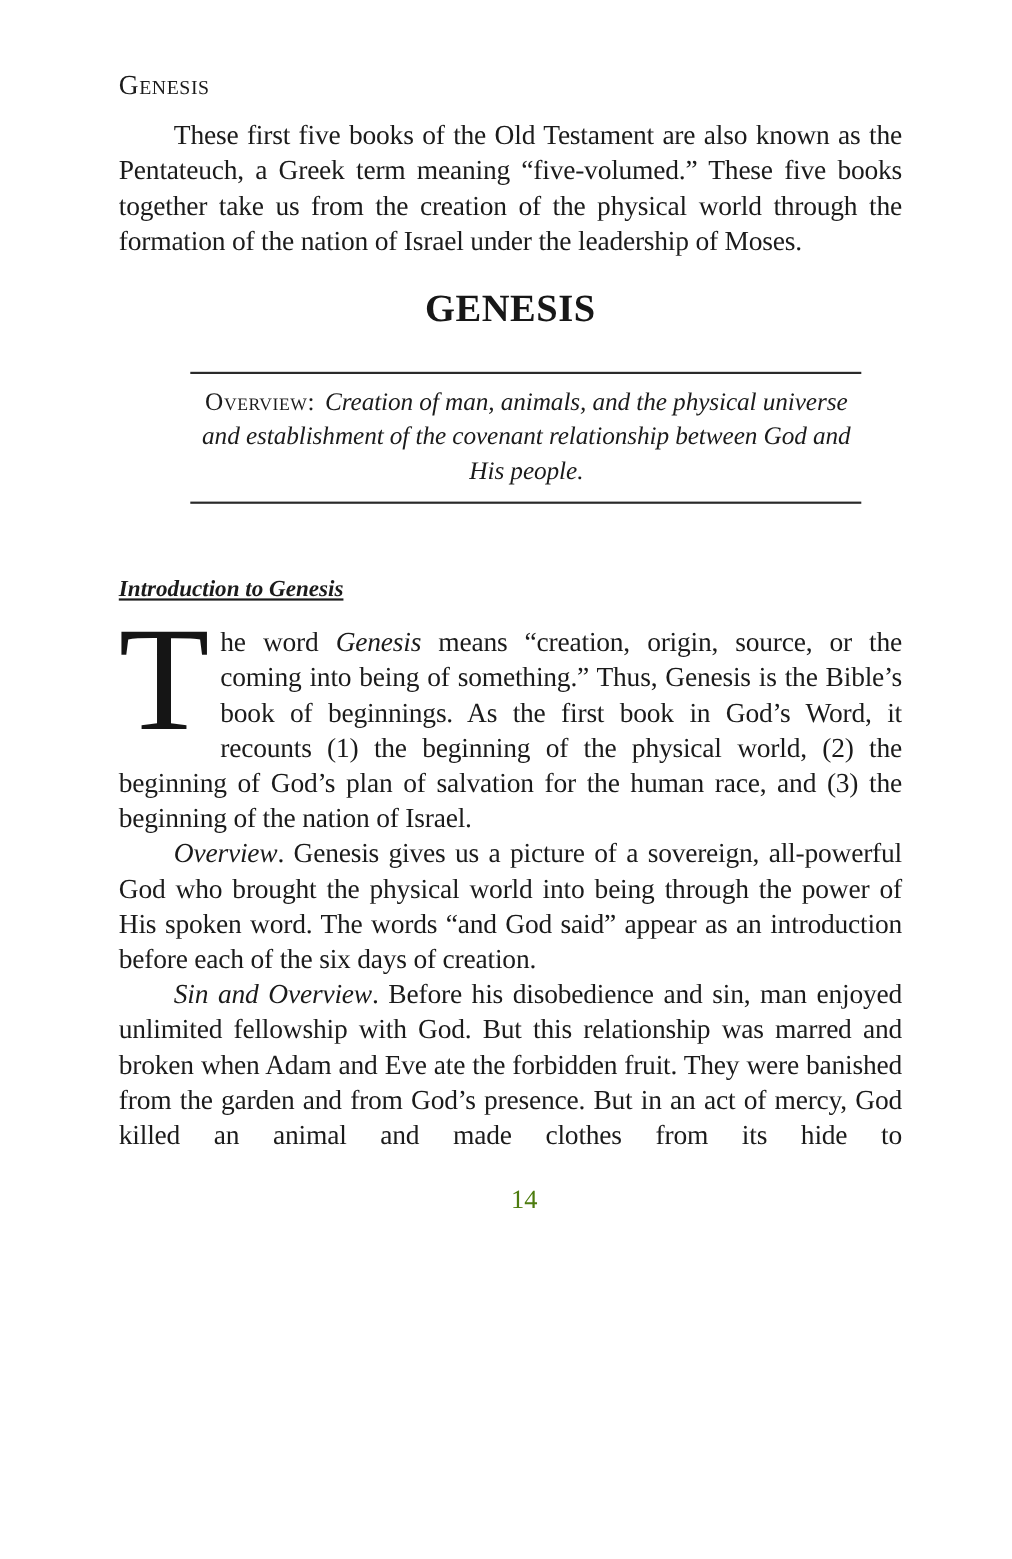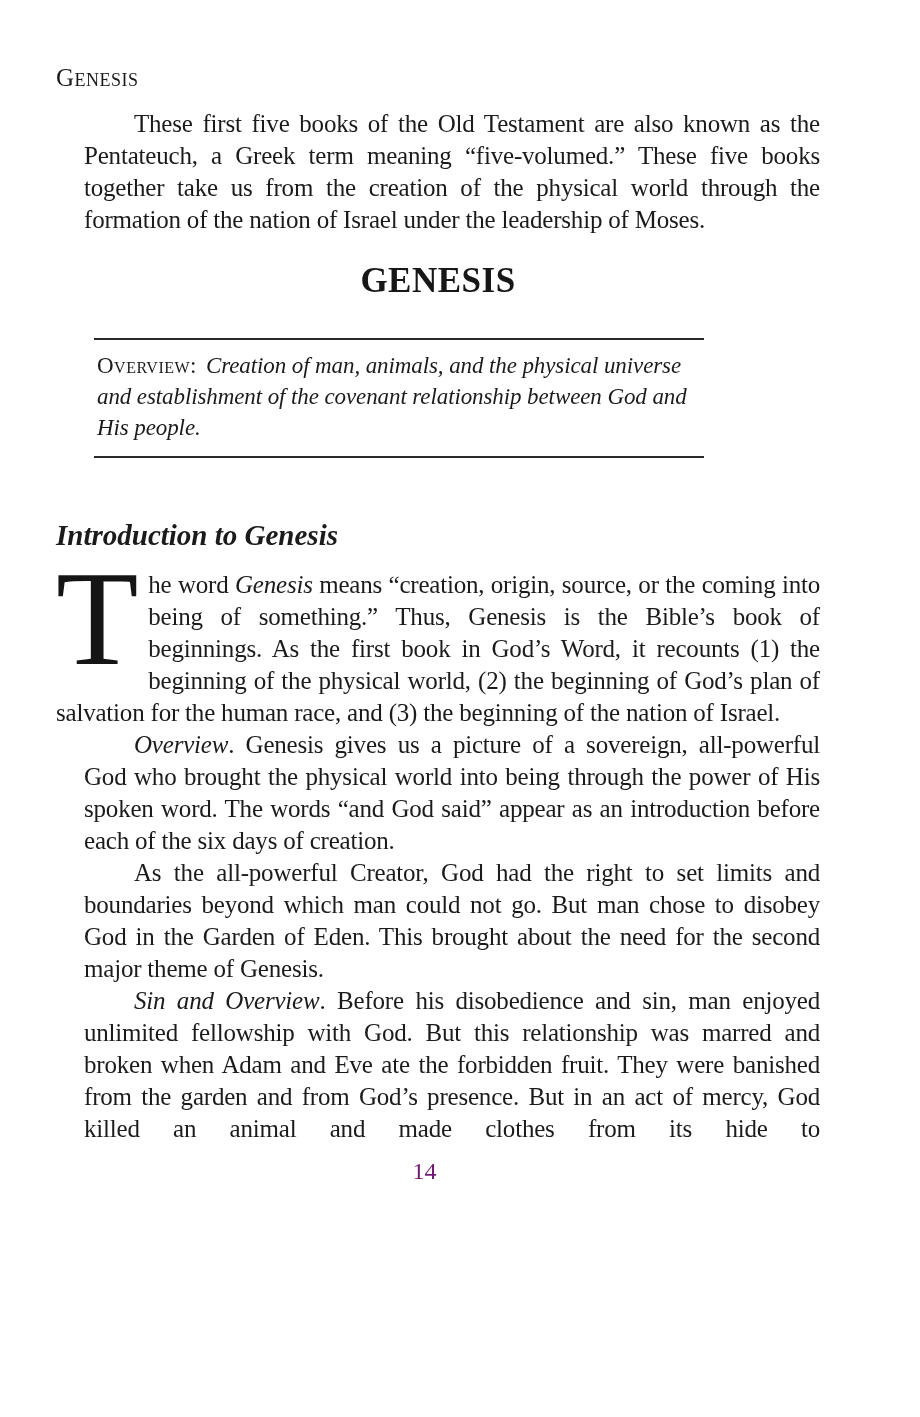--- a/index.html
+++ b/index.html
@@ -6,21 +6,21 @@
     margin: 0;
     padding: 0;
     background: #ffffff;
   }
   .page {
     position: relative;
     width: 920px;
     height: 1274px;
     background: #ffffff;
     box-sizing: border-box;
-    padding: 64px 100px 0 56px;
+    padding: 64px 100px 0 108px;
     color: #1b1b1b;
     font-family: "Liberation Serif", serif;
     overflow: hidden;
   }
   .running-header {
     font-size: 25px;
     line-height: 28px;
     font-variant: small-caps;
     letter-spacing: 0.5px;
     color: #1b1b1b;
@@ -31,84 +31,85 @@
     line-height: 32px;
     letter-spacing: -0.2px;
     text-align: justify;
     color: #1b1b1b;
   }
   .intro-par {
     margin-top: 16px;
   }
   .indent {
     text-indent: 50px;
-    margin-left: 28px;
   }
   .justify-last {
     text-align-last: justify;
   }
   .book-title {
     margin: 26px 0 0 0;
     font-size: 35px;
     line-height: 38px;
     font-weight: bold;
     letter-spacing: 0.5px;
     text-align: center;
     color: #171717;
   }
   .overview-box {
-    margin: 38px 0 0 38px;
+    margin: 38px 0 0 65px;
     width: 610px;
     box-sizing: border-box;
     border-top: 2px solid #2a2a2a;
     border-bottom: 2px solid #2a2a2a;
     padding: 10px 2px 13px 3px;
+    text-align: center;
   }
   .overview-text-wrap {
     font-size: 23px;
     line-height: 31px;
     letter-spacing: -0.1px;
   }
   .overview-label {
     font-variant: small-caps;
     font-style: normal;
     letter-spacing: 0.5px;
     margin-right: 9px;
   }
   .overview-text {
     font-style: italic;
   }
   .section-heading {
     margin: 60px 0 0 0;
-    font-size: 29px;
+    font-size: 21px;
     line-height: 34px;
     font-weight: bold;
     font-style: italic;
     letter-spacing: 0px;
     color: #1b1b1b;
+    text-decoration: underline;
   }
   .section-body {
     margin-top: 17px;
   }
   .dropcap {
     float: left;
     font-size: 135px;
     line-height: 96px;
     height: 96px;
     margin: 2px 10px 0 0;
     color: #151515;
   }
   em { font-style: italic; }
   .page-number {
-    margin-top: 12px;
+    margin-top: 28px;
     width: 737px;
     text-align: center;
     font-size: 24px;
     line-height: 28px;
-    color: #701a75;
+    color: #4d7c0f;
   }
 </style>
 </head>
 <body>
 
 <div class="page">
 
   <div class="running-header">Genesis</div>
 
   <p class="body-par intro-par indent">These first five books of the Old Testament are also known as the Pentateuch, a Greek term meaning “five-volumed.” These five books together take us from the creation of the physical world through the formation of the nation of Israel under the leadership of Moses.</p>
@@ -119,19 +120,18 @@
     <div class="overview-text-wrap">
       <span class="overview-label">Overview:</span><span class="overview-text">Creation of man, animals, and the physical universe and establishment of the covenant relationship between God and His people.</span>
     </div>
   </div>
 
   <h2 class="section-heading">Introduction to Genesis</h2>
 
   <div class="section-body">
       <p class="body-par"><span class="dropcap">T</span><span>he word </span><em>Genesis</em><span> means “creation, origin, source, or the coming into being of something.” Thus, Genesis is the Bible’s book of beginnings. As the first book in God’s Word, it recounts (1) the beginning of the physical world, (2) the beginning of God’s plan of salvation for the human race, and (3) the beginning of the nation of Israel.</span></p>
       <p class="body-par indent"><em>Overview</em><span>. Genesis gives us a picture of a sovereign, all-powerful God who brought the physical world into being through the power of His spoken word. The words “and God said” appear as an introduction before each of the six days of creation.</span></p>
-      <p class="body-par indent"><span>As the all-powerful Creator, God had the right to set limits and boundaries beyond which man could not go. But man chose to disobey God in the Garden of Eden. This brought about the need for the second major theme of Genesis.</span></p>
       <p class="body-par indent justify-last"><em>Sin and Overview</em><span>. Before his disobedience and sin, man enjoyed unlimited fellowship with God. But this relationship was marred and broken when Adam and Eve ate the forbidden fruit. They were banished from the garden and from God’s presence. But in an act of mercy, God killed an animal and made clothes from its hide to</span></p>
     </div>
 
   <div class="page-number">14</div>
 
 </div>
 
 </body></html>

